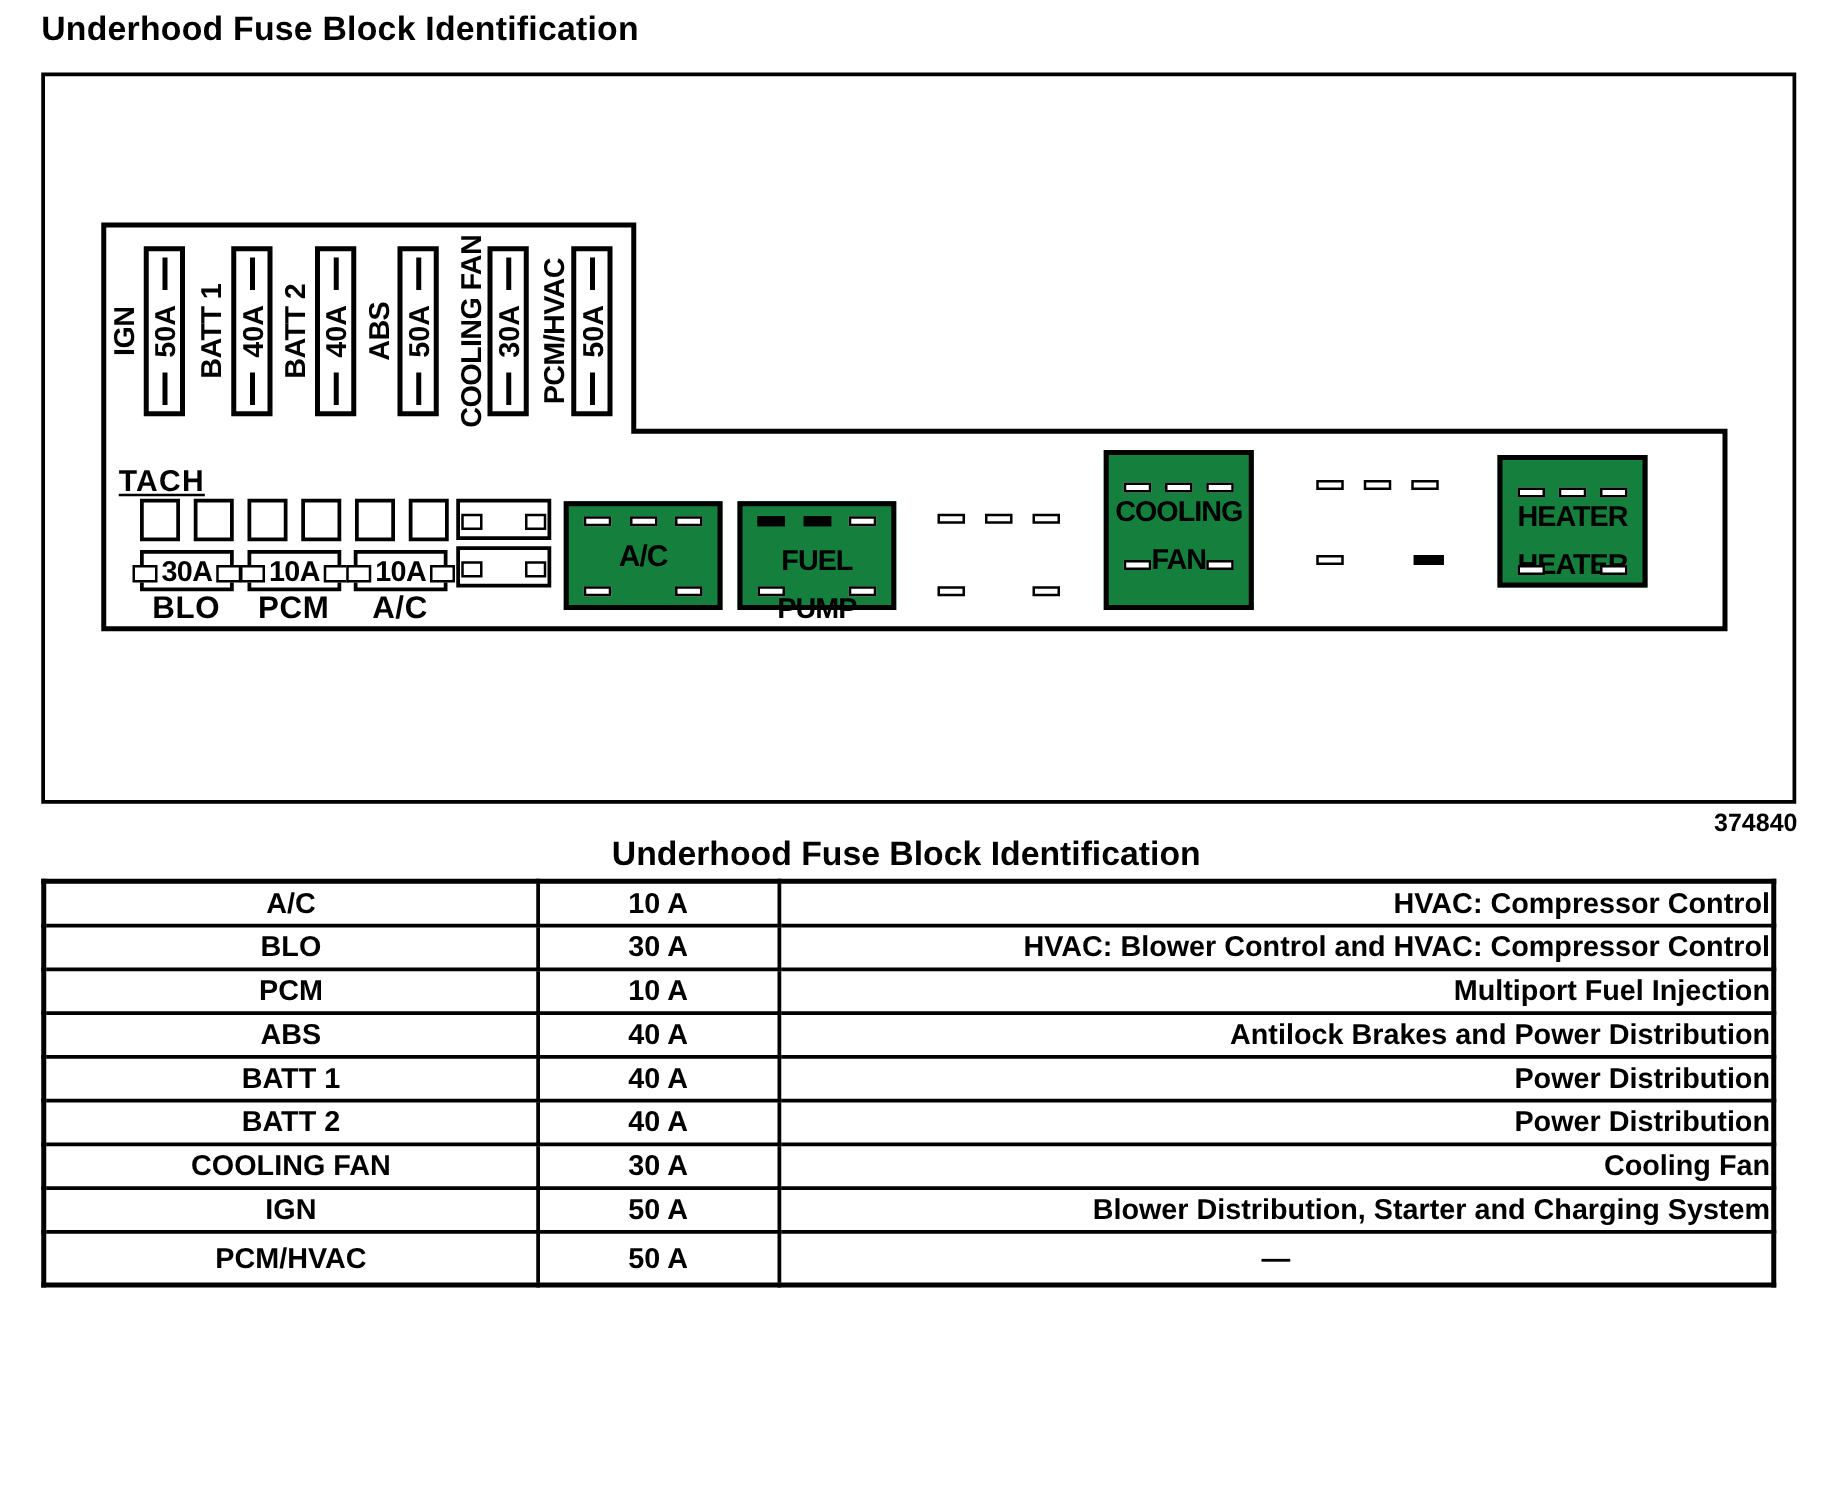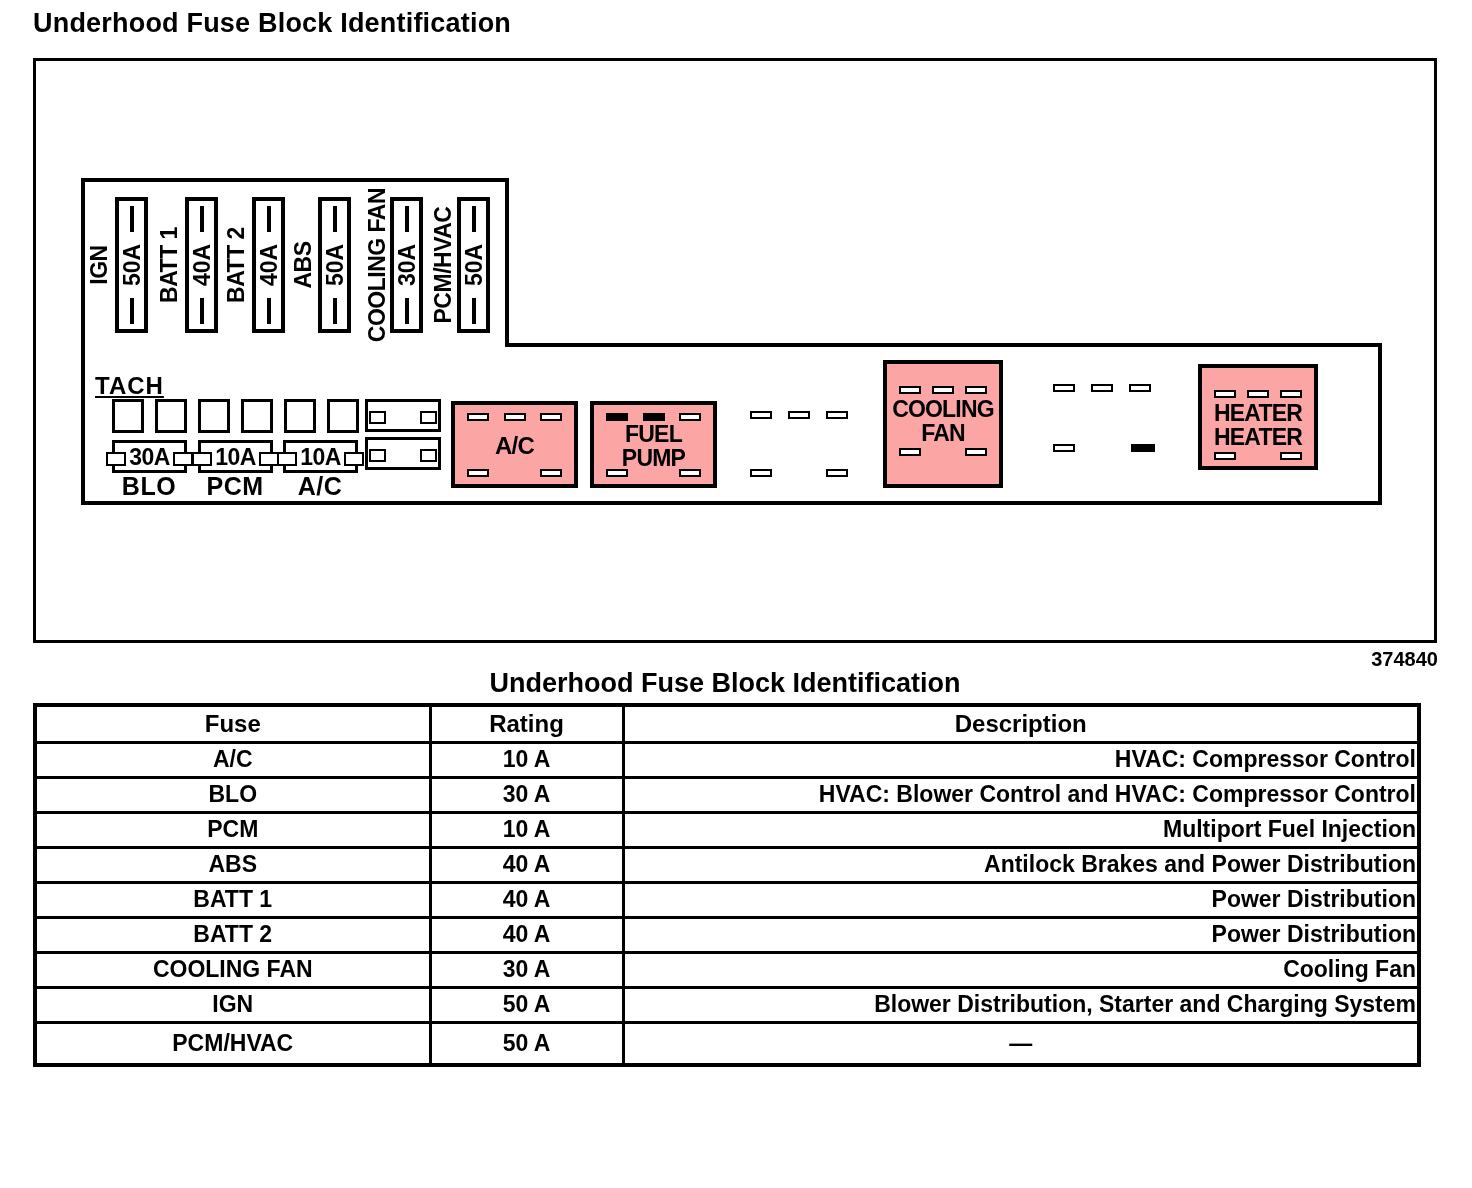--- a/index.html
+++ b/index.html
@@ -80,29 +80,29 @@
   }
   .mfuse::before { left:-9px; }
   .mfuse::after  { right:-9px; }
   .mlabel {
     position:absolute; top:472px; text-align:center;
     font-size:25px; font-weight:bold; letter-spacing:0.5px;
   }
 
   
   .relay {
-    position:absolute; border:4px solid #000; background:#fca5a5;
+    position:absolute; border:4px solid #000; background:#15803d;
   }
   .trow { display:flex; justify-content:space-between; padding:0 12px; margin-top:8px; }
   .relay.tall .trow { margin-top:22px; }
   .term { width:22px; height:8px; border:2px solid #000; background:#fff; flex:none; }
   .term.solid { background:#000; }
   .rlabel {
     text-align:center; font-size:23px; font-weight:bold; line-height:22px;
-    letter-spacing:-0.8px; margin-top:2px; white-space:nowrap;
+    letter-spacing:-0.8px; margin-top:16px; white-space:nowrap;
   }
   .rlabel.single { margin-top:14px; font-size:24px; }
   .relay.tall .rlabel.first { margin-top:4px; }
   .brow { position:absolute; left:12px; right:12px; display:flex; justify-content:space-between; }
   .relay.short .brow { bottom:7px; }
   .relay.tall .brow { top:84px; }
   .tgroup { position:absolute; display:flex; justify-content:space-between; }
 
   
   table.fuse-table {
@@ -256,25 +256,20 @@
 
 <div class="table-title">Underhood Fuse Block Identification</div>
 
 <table class="fuse-table">
   <colgroup>
     <col style="width:395px">
     <col style="width:193px">
     <col style="width:796px">
   </colgroup>
   <tbody>
-      <tr>
-    <th>Fuse</th>
-    <th>Rating</th>
-    <th>Description</th>
-  </tr>
   <tr>
     <td class="c">A/C</td>
     <td class="c">10 A</td>
     <td class="l">HVAC: Compressor Control</td>
   </tr>
   <tr>
     <td class="c">BLO</td>
     <td class="c">30 A</td>
     <td class="l">HVAC: Blower Control and HVAC: Compressor Control</td>
   </tr>

